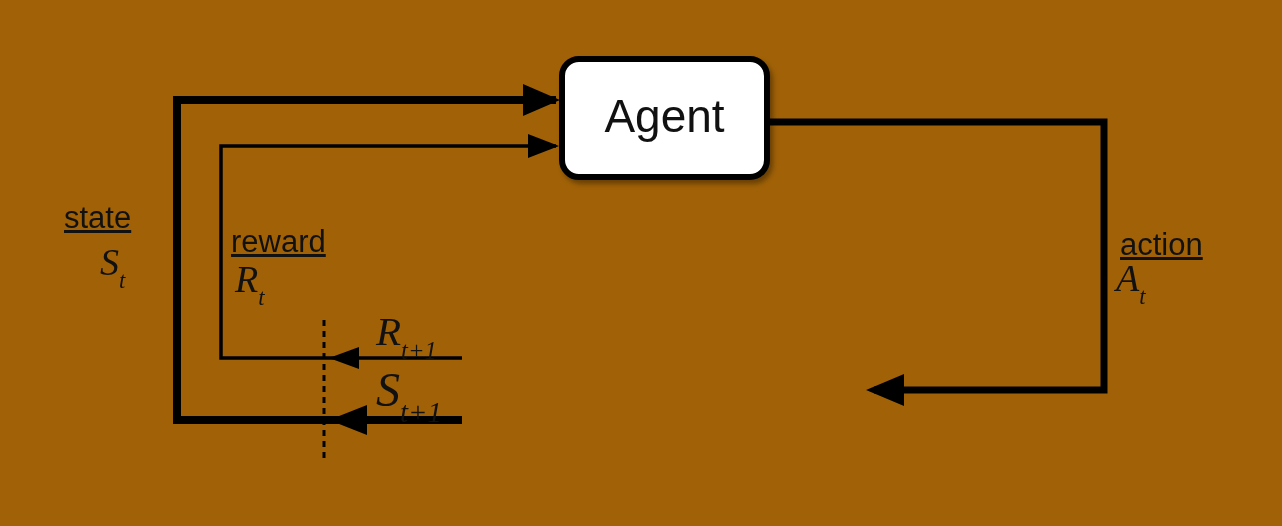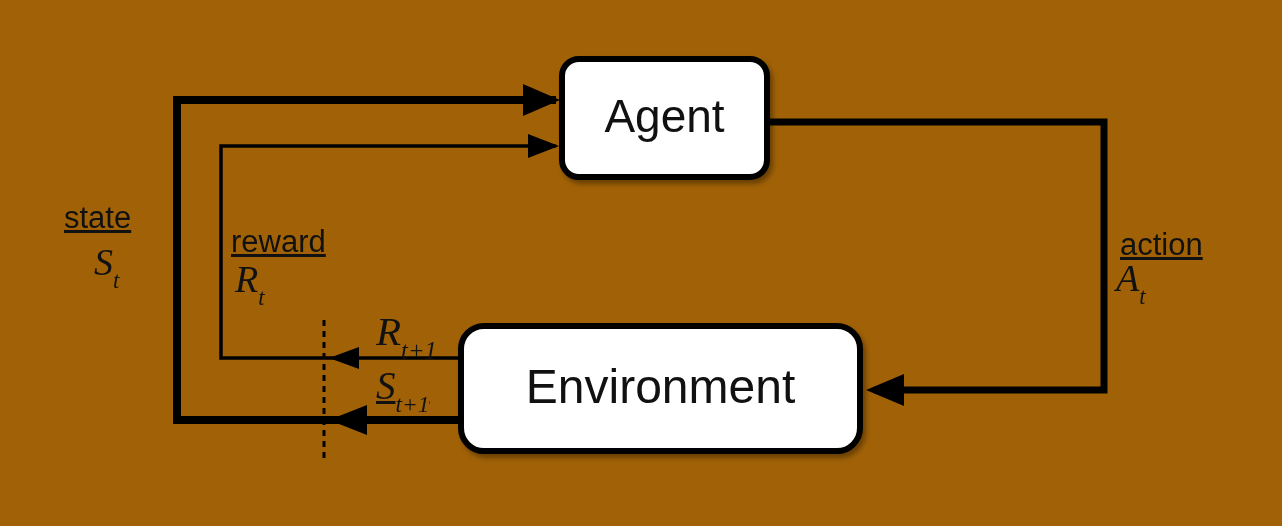--- a/index.html
+++ b/index.html
@@ -71,25 +71,25 @@
     font-size: 38px;
     line-height: 1;
     white-space: nowrap;
   }
   .math-label sub {
     font-size: 0.60em;
     position: relative;
     bottom: -0.18em;
     line-height: 0;
   }
-  .ml-state  { left: 94px;   top: 243px; }
+  .ml-state  { left: 100px;   top: 243px; }
   .ml-reward { left: 235px;  top: 260px; }
   .ml-action { left: 1116px; top: 259px; }
   .ml-next-reward { left: 376px; top: 311px; font-size: 41px; }
-  .ml-next-state  { left: 376px; top: 366px; font-size: 39px; text-decoration: underline; }
+  .ml-next-state  { left: 376px; top: 366px; font-size: 48px; }
   .wl-state  { left: 64px;   top: 202px; }
   .wl-reward { left: 231px;  top: 202px; margin-top: 24px; }
   .wl-action { left: 1120px; top: 229px; }
 </style>
 </head>
 <body>
 
 <div class="stage">
 
   <svg class="wires" viewBox="0 0 1282 526">
@@ -105,23 +105,20 @@
     <path d="M 766,122 L 1104,122 L 1104,390 L 874,390" fill="none" stroke="#000000" stroke-width="7"></path>
     <polygon points="866,390 904,374 904,406" fill="#000000"></polygon>
 
     <path d="M 324,320 L 324,458" fill="none" stroke="#000000" stroke-width="3" stroke-dasharray="6 5"></path>
   </svg>
 
   <div class="node node-agent">
     <span class="node-label">Agent</span>
   </div>
 
-  <div class="node node-env">
-    <span class="node-label">Environment</span>
-  </div>
 
   <div class="word-label wl-state">state</div>
   <div class="math-label ml-state">
     <span>S</span><sub>t</sub>
   </div>
 
   <div class="word-label wl-reward">reward</div>
   <div class="math-label ml-reward">
     <span>R</span><sub>t</sub>
   </div>

